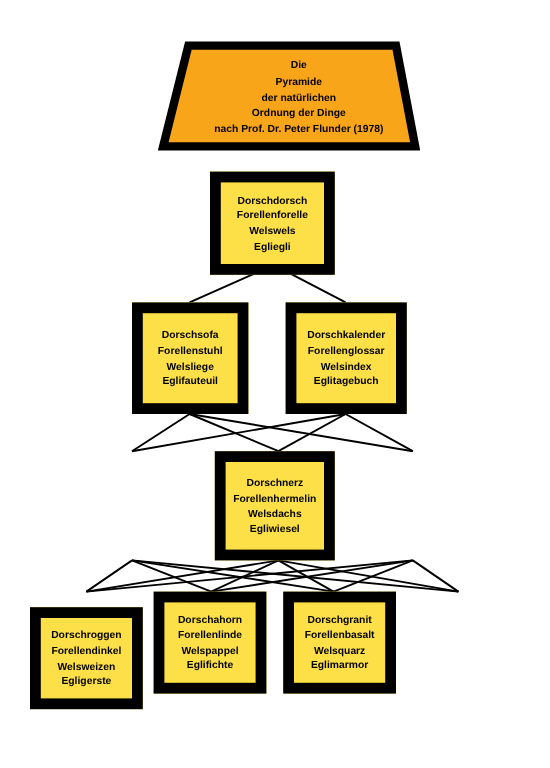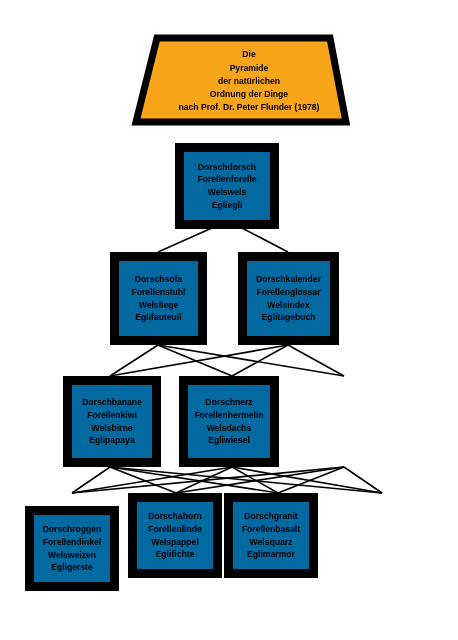--- a/index.html
+++ b/index.html
@@ -24,21 +24,21 @@
     position: absolute;
     left: 0; top: 0;
     width: 458px;
     height: 640px;
     z-index: 1;
   }
   .node {
     position: absolute;
     z-index: 2;
     box-sizing: border-box;
-    background: #0369a1;
+    background: #fde047;
     border: 9px solid #000000;
     display: flex;
     align-items: center;
     justify-content: center;
     text-align: center;
   }
   .node .lines {
     display: block;
     color: #000000;
     font-size: 8.6px;
@@ -128,45 +128,39 @@
 Welsliege
 Eglifauteuil</span>
   </div>
   <div class="node" style="left:238px; top:252px; width:101px; height:93px;">
     <span class="lines">Dorschkalender
 Forellenglossar
 Welsindex
 Eglitagebuch</span>
   </div>
 
-  <div class="node" style="left:63px; top:376px; width:98px; height:91px;">
-    <span class="lines">Dorschbanane
-Forellenkiwi
-Welsbirne
-Eglipapaya</span>
-  </div>
   <div class="node" style="left:179px; top:376px; width:100px; height:91px;">
     <span class="lines">Dorschnerz
 Forellenhermelin
 Welsdachs
 Egliwiesel</span>
   </div>
 
   <div class="node" style="left:25px; top:506px; width:94px; height:85px;">
     <span class="lines">Dorschroggen
 Forellendinkel
 Welsweizen
 Egligerste</span>
   </div>
   <div class="node" style="left:128px; top:493px; width:94px; height:85px;">
     <span class="lines">Dorschahorn
 Forellenlinde
 Welspappel
 Eglifichte</span>
   </div>
-  <div class="node" style="left:224px; top:493px; width:94px; height:85px;">
+  <div class="node" style="left:236px; top:493px; width:94px; height:85px;">
     <span class="lines">Dorschgranit
 Forellenbasalt
 Welsquarz
 Eglimarmor</span>
   </div>
 
 </div>
 
 </body></html>

